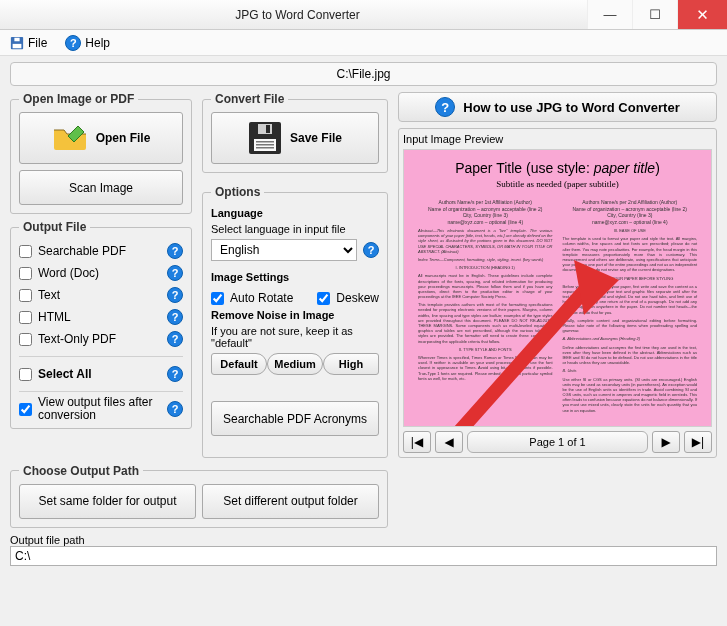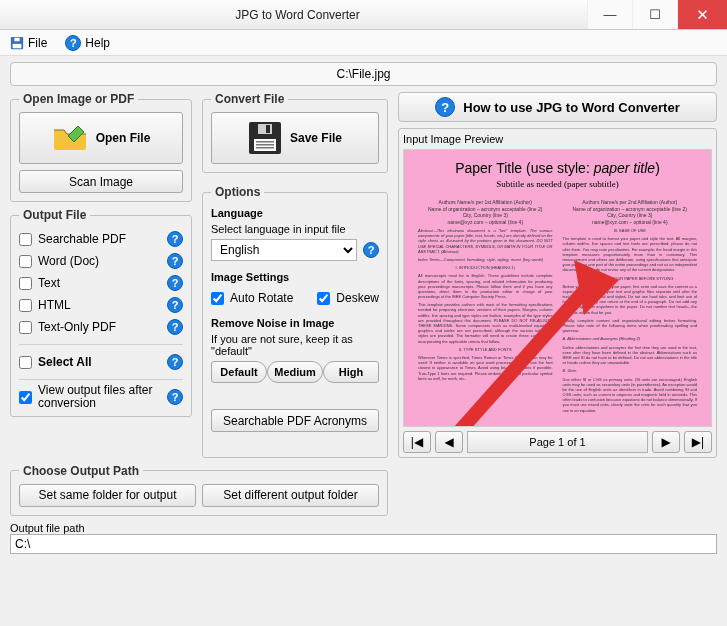--- a/index.html
+++ b/index.html
@@ -15,21 +15,21 @@
   .micon { width:14px; height:14px; }
   .client { padding:6px 10px 8px 10px; }
   .pathbar { border:1px solid #c2c2c2; border-radius:4px; background:#f8f8f8; height:24px; display:flex; align-items:center; justify-content:center; font-size:12px; margin-bottom:6px;}
   .cols { display:flex; gap:10px; }
   .col-left { width:182px; display:flex; flex-direction:column; gap:6px;}
   .col-mid  { width:186px; display:flex; flex-direction:column; gap:12px;justify-content:center;}
   .col-right{ flex:1; display:flex; flex-direction:column; gap:6px;}
   fieldset { border:1px solid #c0c0c0; border-radius:3px; margin:0; padding:6px 8px 8px 8px; background:#f0f0f0;}
   legend { font-size:12px; font-weight:bold; padding:0 4px; color:#333;}
   .btn { display:flex; align-items:center; justify-content:center; gap:8px; border:1px solid #a8a8a8; background:linear-gradient(#fbfbfb,#e6e6e6); border-radius:3px; font-size:12px; font-weight:bold; height:34px; width:100%; }
-  .btn.small { height:23px; font-weight:normal; }
+  .btn.small { height:35px; font-weight:normal; }
   .btn.tall { height:52px; }
   .row { display:flex; align-items:center; gap:6px; }
   .chk { display:flex; align-items:center; gap:6px; font-size:12px; height:22px;}
   .chk input { margin:0; }
   .help { width:16px;height:16px;border-radius:50%;background:#1e7fe0;color:#fff;display:inline-flex;align-items:center;justify-content:center;font-size:11px;font-weight:bold;border:1px solid #0b5fb0;}
   .lang-label, .sub-label { font-size:11px; margin:2px 0 4px 0;}
   select, input[type=text] { border:1px solid #b0b0b0; font-size:12px; padding:2px 4px; background:#fff;}
   .noise-opts { display:flex; gap:0; margin-top:4px;}
   .noise-opts .btn { flex:1; height:22px; font-size:11px; border-radius:11px;}
   .noise-opts .btn:first-child{border-top-left-radius:3px;border-bottom-left-radius:3px;}
@@ -39,21 +39,21 @@
   .preview-title { font-size:11px; margin-bottom:4px;}
   .preview { flex:1; background:#f9a8d4; border:1px solid #cfcfcf; position:relative; overflow:hidden; padding:10px 14px;}
   .paper-title { text-align:center; font-family:"Times New Roman",serif; font-size:14px;}
   .paper-sub { text-align:center; font-family:"Times New Roman",serif; font-size:9px; margin-top:2px;}
   .paper-cols { display:flex; gap:10px; margin-top:10px; font-family:"Times New Roman",serif; font-size:4px; line-height:1.3; color:#333; text-align:justify;}
   .paper-cols > div { flex:1; }
   .fakep { margin:0 0 3px 0;}
   .arrow { position:absolute; left:-30px; top:60px; width:260px; height:260px; pointer-events:none;}
   .pager { display:flex; gap:4px; margin-top:4px; align-items:center;}
   .pager .btn { width:28px; height:22px; font-weight:normal;}
-  .pager .page { flex:1; height:22px; border:1px solid #b0b0b0; background:linear-gradient(#fbfbfb,#e6e6e6); display:flex;align-items:center;justify-content:center;font-size:11px;border-radius:0;}
+  .pager .page { flex:1; height:22px; border:1px solid #b0b0b0; background:linear-gradient(#fbfbfb,#e6e6e6); display:flex;align-items:center;justify-content:center;font-size:11px;border-radius:6px;}
   .outpath { margin-top:6px; }
   .outpath-label{font-size:11px;}
   .folder-icon{width:36px;height:28px;}
   .disk-icon{width:34px;height:34px;}
 </style>
 </head>
 <body>
 
 <div class="titlebar">
   <span class="titlebar-title">JPG to Word Converter</span>
@@ -176,21 +176,21 @@
           <div class="chk" style="flex:1">
               <input type="checkbox" checked="" style="">
               <span>Auto Rotate</span>
             </div>
           <div class="chk">
               <input type="checkbox" checked="" style="">
               <span>Deskew</span>
             </div>
         </div>
 
-        <div class="sub-label" style="margin-top:8px"><b>Remove Noise in Image</b></div>
+        <div class="sub-label" style="margin-top:0"><b>Remove Noise in Image</b></div>
         <div class="lang-label">If you are not sure, keep it as "default"</div>
         <div class="noise-opts">
           <div class="btn">
               <span>Default</span>
             </div>
           <div class="btn">
               <span>Medium</span>
             </div>
           <div class="btn">
               <span>High</span>

